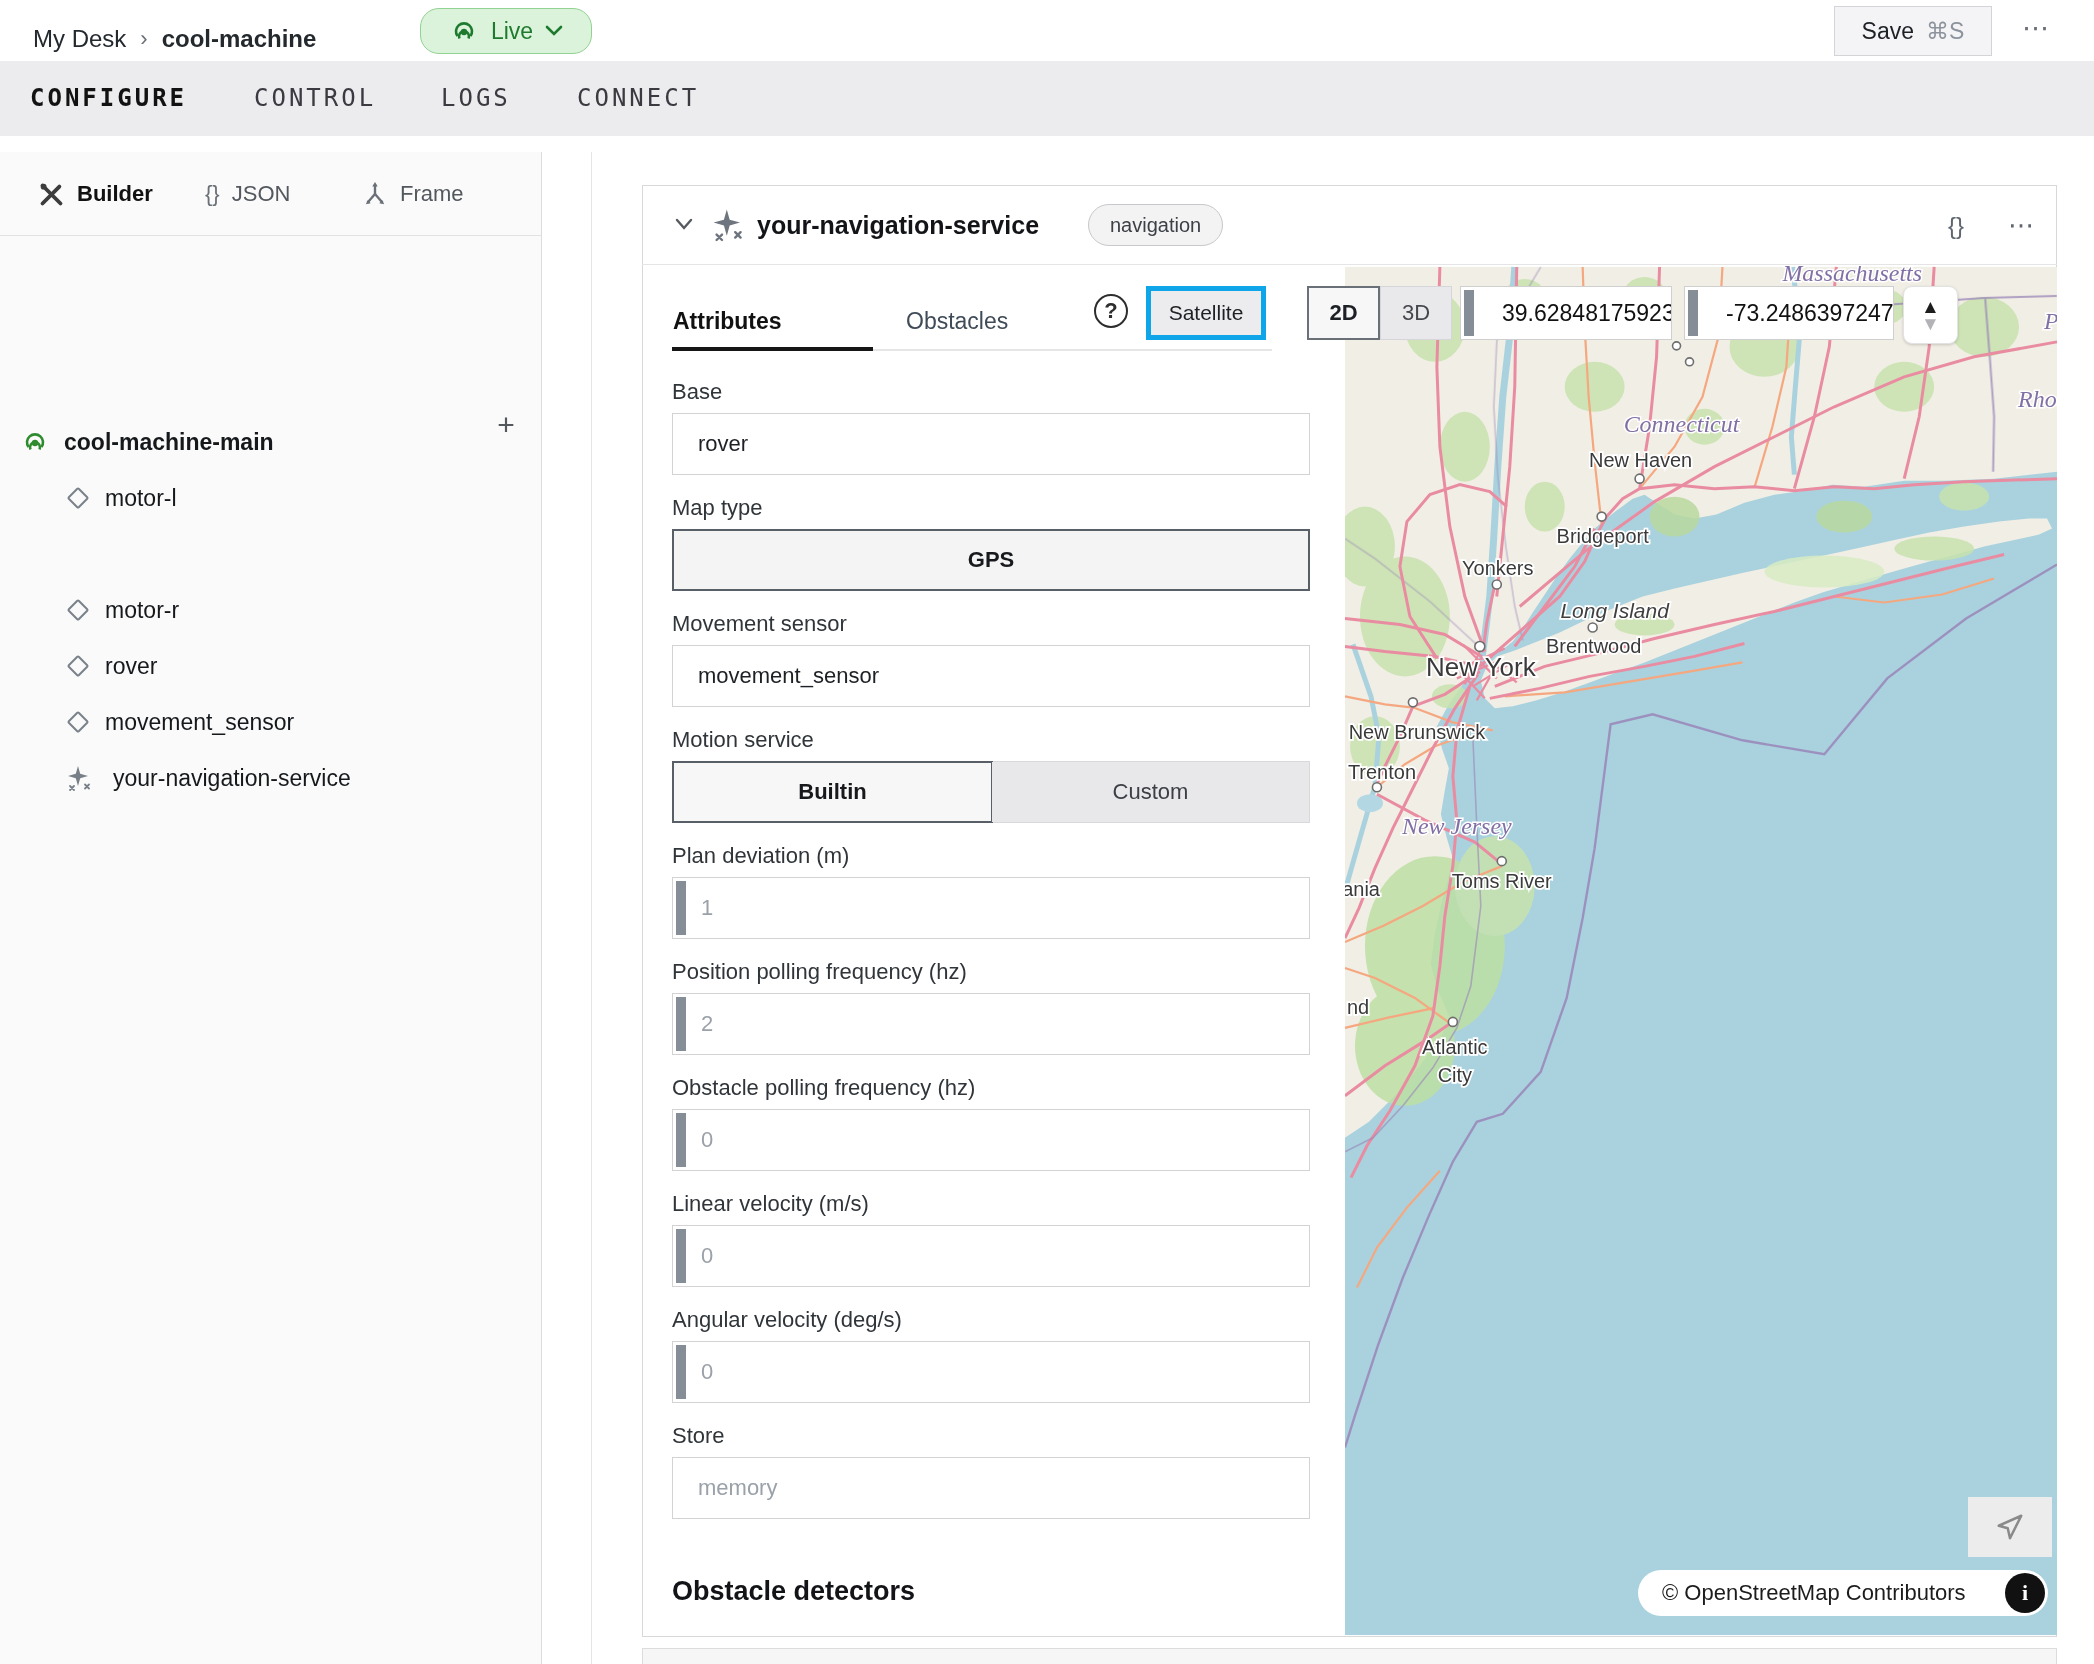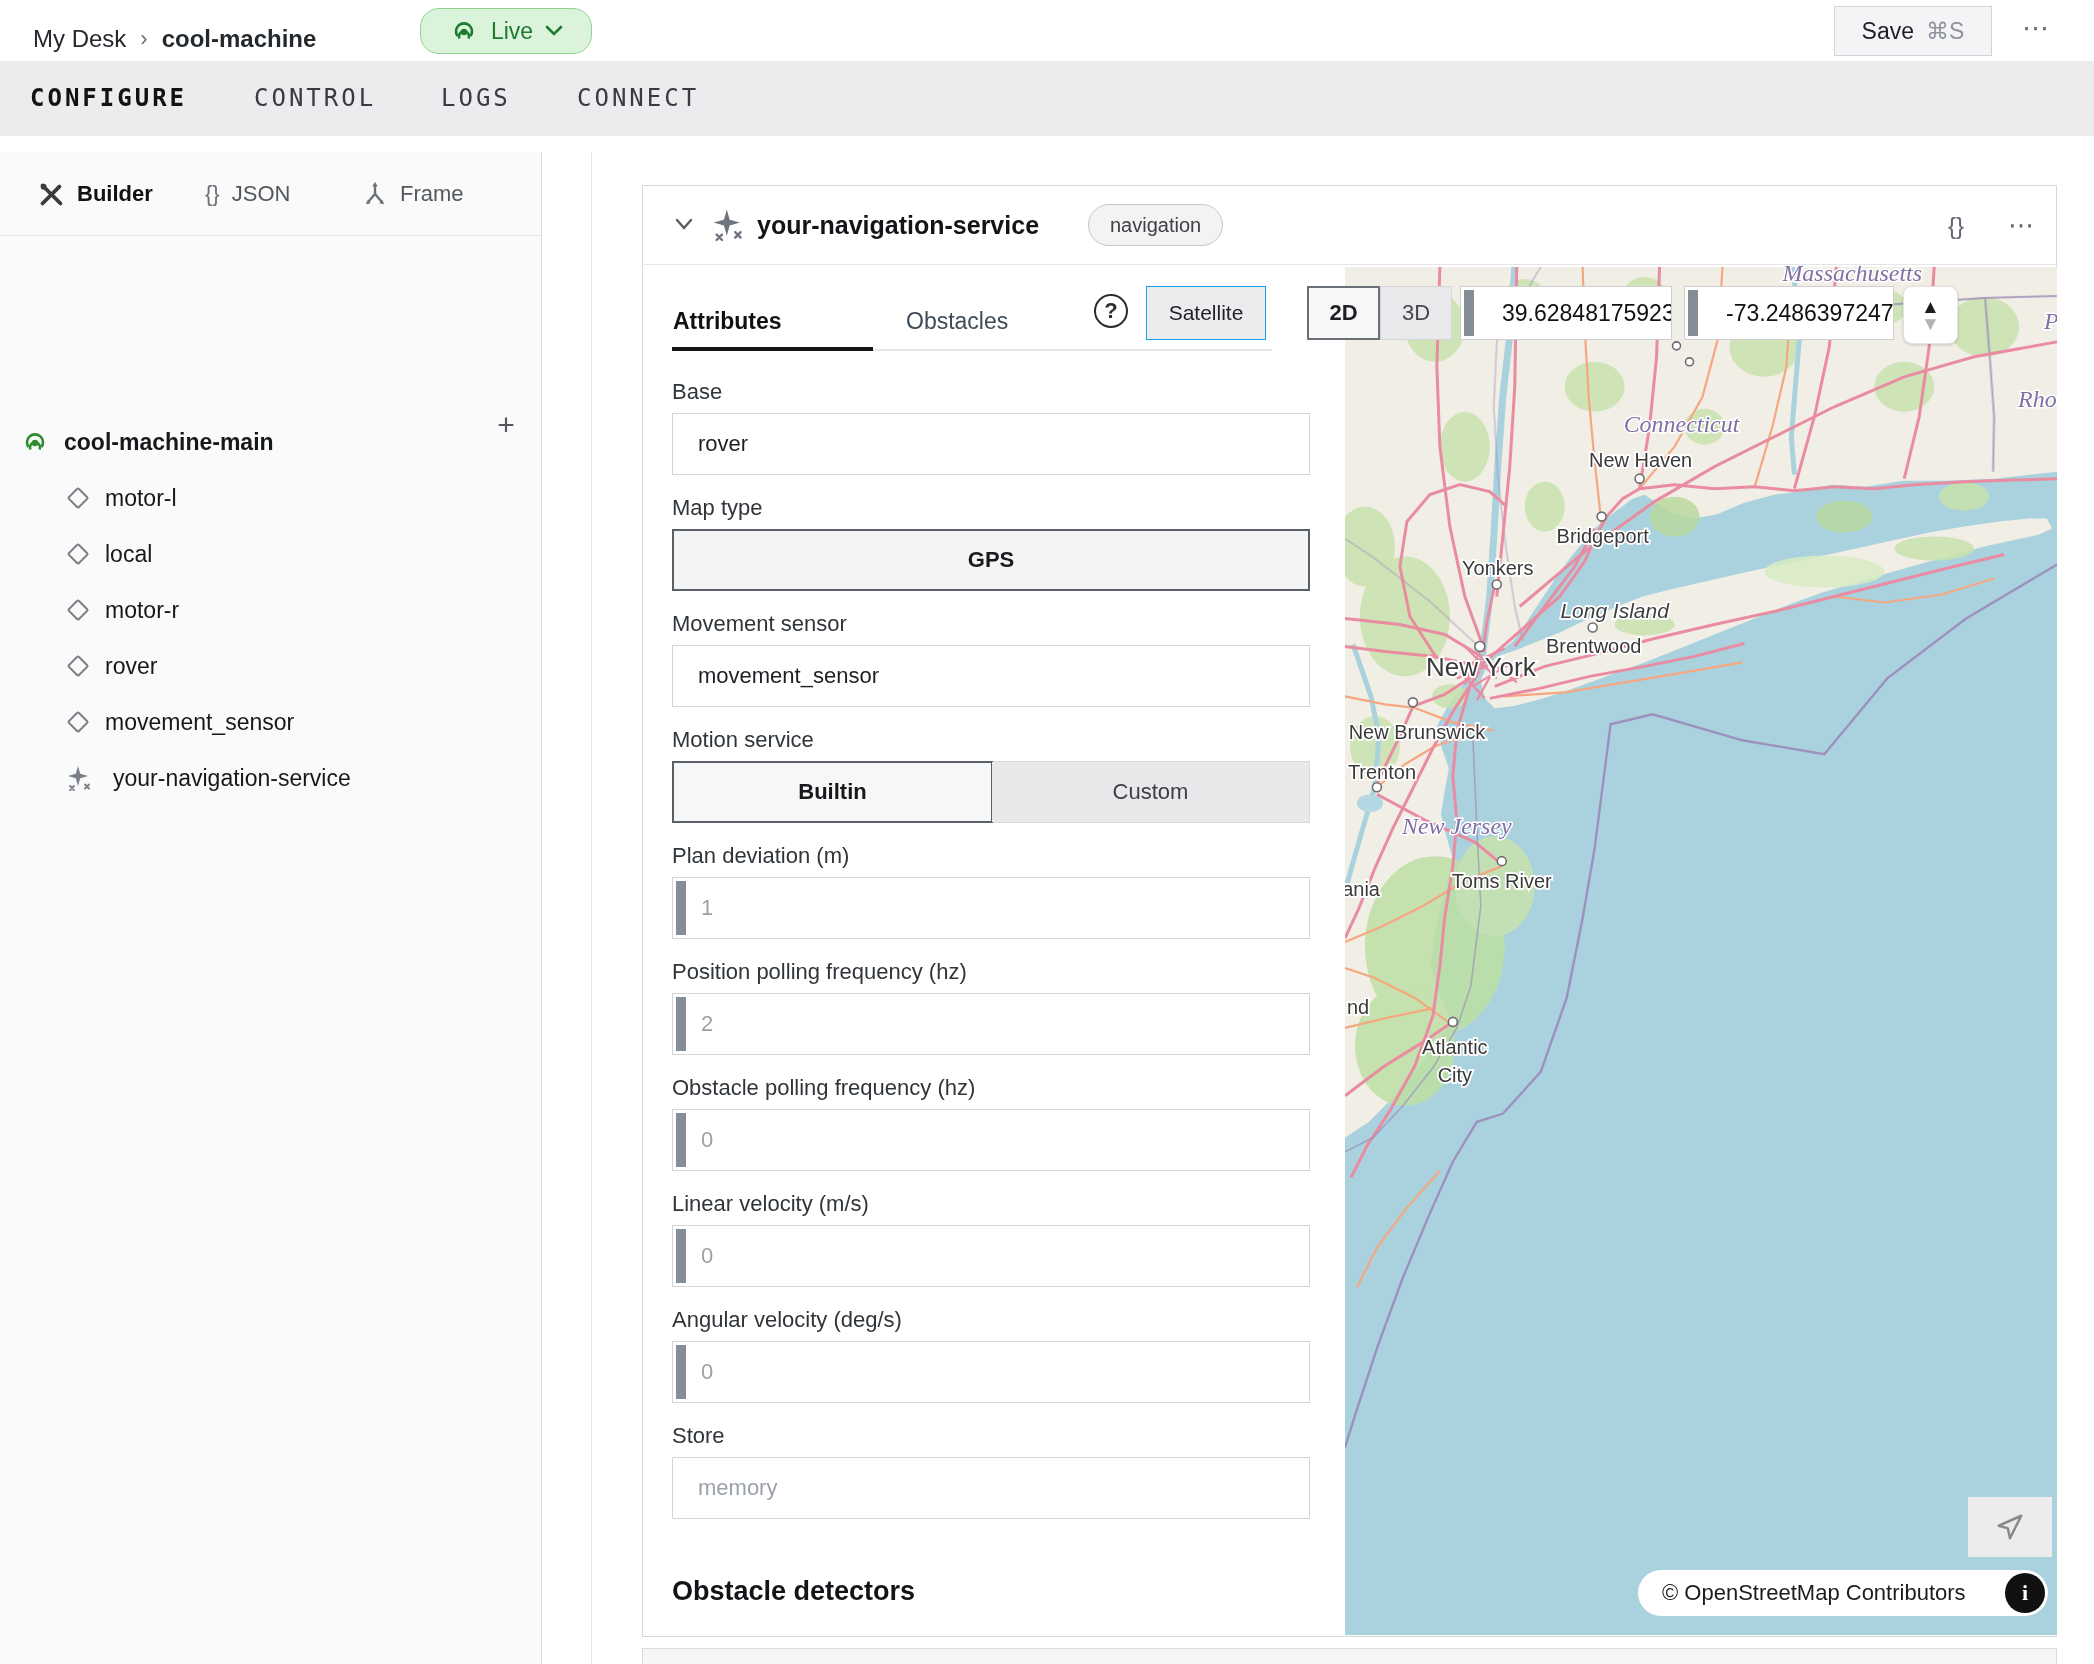--- a/index.html
+++ b/index.html
@@ -49,21 +49,21 @@
   #card-braces { left:1948px; top:212px; font-size:24px; color:#5f6670; cursor:pointer; }
   #card-menu { left:2008px; top:210px; font-size:26px; color:#5f6670; letter-spacing:1px; cursor:pointer; }
 
   
   .panel-tab { position:absolute; top:308px; font-size:23px; cursor:pointer; }
   #tab-attributes { left:673px; color:#111; font-weight:bold; }
   #tab-obstacles { left:906px; color:#3f4b57; }
   #tab-track { left:672px; top:349px; width:600px; height:2px; background:#e6e6e6; }
   #tab-underline { left:672px; top:347px; width:201px; height:4px; background:#161616; }
   #help-icon { left:1094px; top:294px; width:34px; height:34px; border:2.5px solid #2d2d2d; border-radius:50%; color:#2d2d2d; font-size:22px; font-weight:bold; text-align:center; line-height:30px; cursor:pointer; }
-  #satellite-btn { left:1146px; top:286px; width:120px; height:54px; background:#ececee; border:1px solid #0ea5e9; font-size:21px; color:#1d2024; display:flex; align-items:center; justify-content:center; cursor:pointer; z-index:5; }
+  #satellite-btn { left:1146px; top:286px; width:120px; height:54px; background:#ececee; border:5px solid #0ea5e9; font-size:21px; color:#1d2024; display:flex; align-items:center; justify-content:center; cursor:pointer; z-index:5; }
   #btn-2d { left:1307px; top:286px; width:73px; height:54px; background:#f7f7f8; border:2px solid #6a7077; font-weight:bold; z-index:5; }
   #btn-3d { left:1380px; top:286px; width:72px; height:54px; background:#e9e9ec; border:1px solid #d6d6da; color:#44474c; z-index:5; }
   .toggle-btn { display:flex; align-items:center; justify-content:center; font-size:22px; cursor:pointer; }
   .coord-input { position:absolute; top:286px; height:54px; background:#fff; border:1px solid #cfcfcf; z-index:5;padding-left:15px; }
   .coord-input input { width:100%; height:100%; border:0; outline:0; background:transparent; font-family:"Liberation Sans",sans-serif; font-size:23px; color:#111; padding-left:26px; }
   .coord-input::before { content:""; position:absolute; left:3px; top:3px; bottom:3px; width:10px; background:#858d97; }
   #coord-lat { left:1460px; width:212px; }
   #coord-lng { left:1684px; width:210px; }
   #stepper { left:1903px; top:286px; width:55px; height:58px; background:#fff; border:1px solid #e2e2e2; border-radius:9px; box-shadow:0 1px 3px rgba(0,0,0,.18); display:flex; flex-direction:column; align-items:center; justify-content:center; line-height:1; cursor:pointer; z-index:5; }
   #stepper .up { color:#1d1d1d; font-size:19px; }
@@ -169,24 +169,20 @@
         <path d="M8.5,20 A8,8 0 1,1 21.5,20" fill="none" stroke="#2e8b2e" stroke-width="2.6"></path>
         <path d="M10.5,22.5 A5,5 0 1,1 19.5,22.5" fill="none" stroke="#2e8b2e" stroke-width="2.6"></path>
       </svg>
       <span class="tree-root-label">cool-machine-main</span>
     </div>
     <div id="tree-add" class="abs">+</div>
 
     <div class="tree-item abs" style="top:322px">
       <span class="diamond"></span>
       <span class="tree-item-label">motor-l</span>
-    </div>
-    <div class="tree-item abs" style="top:378px">
-      <span class="diamond"></span>
-      <span class="tree-item-label">local</span>
     </div>
     <div class="tree-item abs" style="top:434px">
       <span class="diamond"></span>
       <span class="tree-item-label">motor-r</span>
     </div>
     <div class="tree-item abs" style="top:490px">
       <span class="diamond"></span>
       <span class="tree-item-label">rover</span>
     </div>
     <div class="tree-item abs" style="top:546px">

